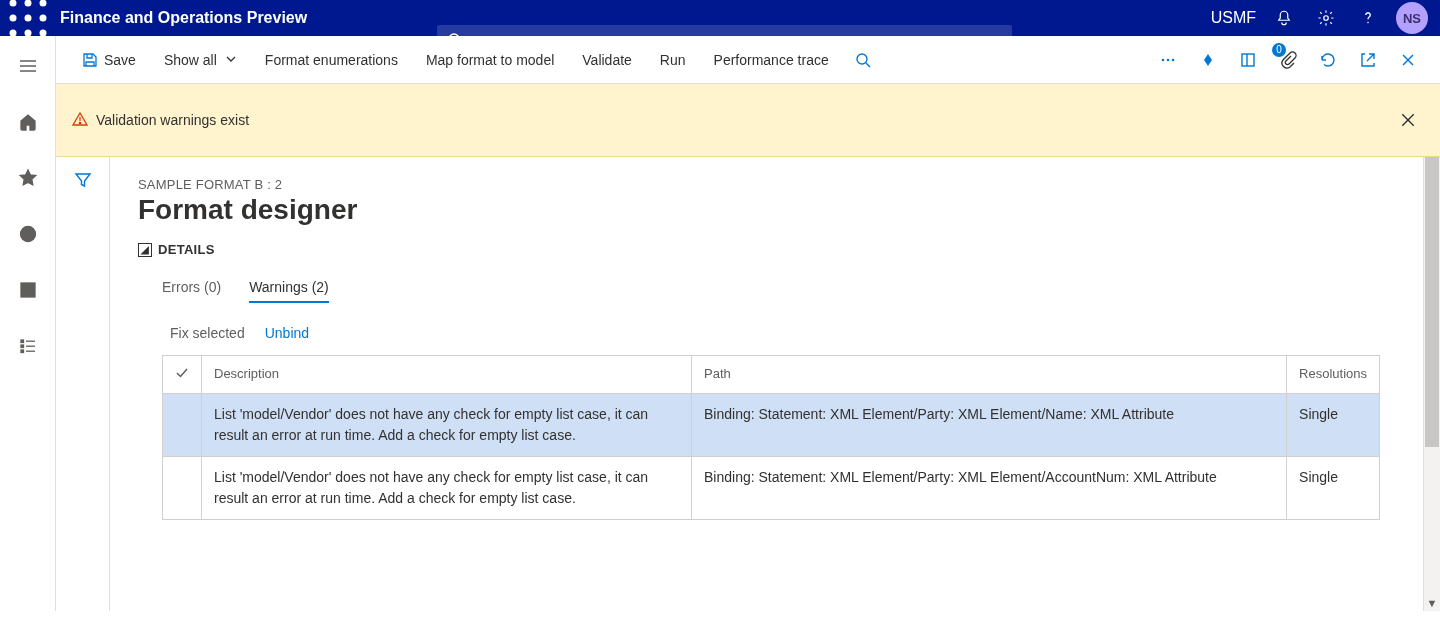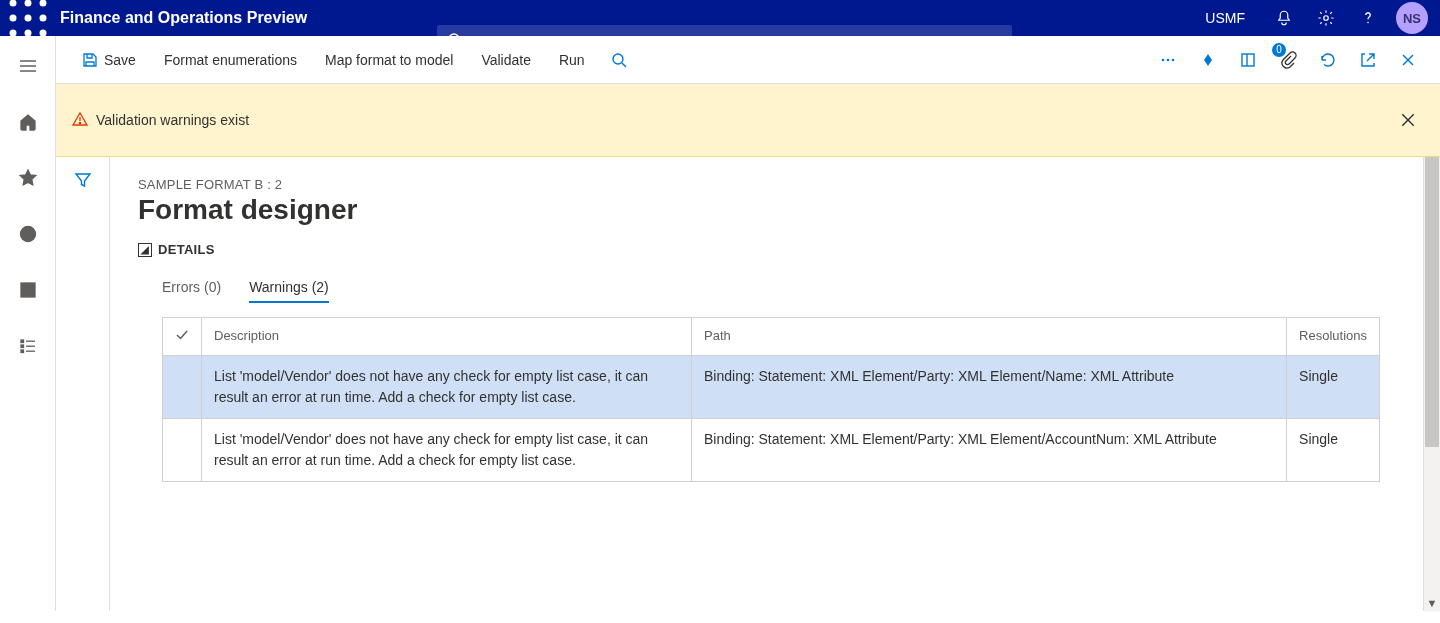--- a/index.html
+++ b/index.html
@@ -8,21 +8,21 @@
     
     .header-bar { height: 36px; background: #00188F; display: flex; align-items: center; color: #fff; padding: 0 8px; }
     .waffle { width: 40px; height: 48px; display:flex; align-items:center; justify-content:center; cursor:pointer; }
     .waffle svg { fill: #fff; }
     .app-title { font-size: 16px; font-weight:600; margin-left: 12px; flex: 0 0 auto; }
     .search-wrap { flex: 0 0 auto; margin-left: 130px; width: 575px; }
     .search-box { display:flex; align-items:center; height: 34px; background: rgba(255,255,255,0.15); border-radius: 2px; padding: 0 10px; gap: 10px; margin-top: 47px; }
     .search-box svg { width:16px; height:16px; fill:#fff; }
     .search-text { color: #fff; font-size: 14px; }
     .header-right { margin-left: auto; display:flex; align-items:center; gap: 2px; padding-right: 4px; }
-    .company { font-size: 14px; margin-right: 17px; }
+    .company { font-size: 16px; margin-right: 6px; }
     .hicon { width: 40px; height:48px; display:flex; align-items:center; justify-content:center; cursor:pointer; }
     .hicon svg { width:18px; height:18px; fill:#fff; }
     .avatar { width:32px; height:32px; border-radius:50%; background:#B4A0FF; color:#3b2e6b; font-weight:600; font-size:13px; display:flex; align-items:center; justify-content:center; margin-left:6px; }
     
     
     .layout { display:flex; height: calc(623px - 48px); }
     .left-rail { width: 56px; border-right: 1px solid #e1dfdd; display:flex; flex-direction:column; align-items:center; padding-top: 14px; gap: 24px; background:#fff; }
     .rail-btn { width:32px; height:32px; display:flex; align-items:center; justify-content:center; cursor:pointer; }
     .rail-btn svg { width:20px; height:20px; fill:#605e5c; stroke:#605e5c; }
     
@@ -181,30 +181,39 @@
 
     <div class="action-bar">
       <div class="ab-btn save">
         <svg viewBox="0 0 16 16">
             <path d="M2 2h9l3 3v9H2z"></path>
             <path d="M5 2v4h5V2M4 14v-4h8v4"></path>
           </svg>
         <span>Save</span>
       </div>
       <div class="ab-btn">
+        <span>Show all</span>
+        <span class="chev"><svg width="12" height="12" viewBox="0 0 12 12">
+              <path d="M2 4l4 4 4-4" fill="none" stroke="#323130" stroke-width="1.3"></path>
+            </svg></span>
+      </div>
+      <div class="ab-btn">
           <span>Format enumerations</span>
         </div>
       <div class="ab-btn">
           <span>Map format to model</span>
         </div>
       <div class="ab-btn">
           <span>Validate</span>
         </div>
       <div class="ab-btn">
           <span>Run</span>
+        </div>
+      <div class="ab-btn">
+          <span>Performance trace</span>
         </div>
       <div class="ab-icon">
           <svg viewBox="0 0 18 18">
             <circle cx="8" cy="8" r="5" fill="none" stroke="#0078D4" stroke-width="1.4"></circle>
             <line x1="12" y1="12" x2="16" y2="16" stroke="#0078D4" stroke-width="1.4"></line>
           </svg>
         </div>
       <div class="ab-spacer"></div>
       <div class="ab-icon">
           <svg viewBox="0 0 18 18">
@@ -277,20 +286,24 @@
         <div class="section-hdr">
           <span class="tri">◢</span>
           <span>DETAILS</span>
         </div>
 
         <div class="tabs">
           <div class="tab">Errors (0)</div>
           <div class="tab active">Warnings (2)</div>
         </div>
 
+        <div class="tab-actions">
+          <span class="ta">Fix selected</span>
+          <span class="ta link">Unbind</span>
+        </div>
 
         <div class="grid">
           <table>
             <thead>
               <tr>
                 <th class="check"><svg viewBox="0 0 14 14">
                       <path d="M2 7l3.5 3.5L12 3"></path>
                     </svg></th>
                 <th class="col-desc">Description</th>
                 <th class="col-path">Path</th>

